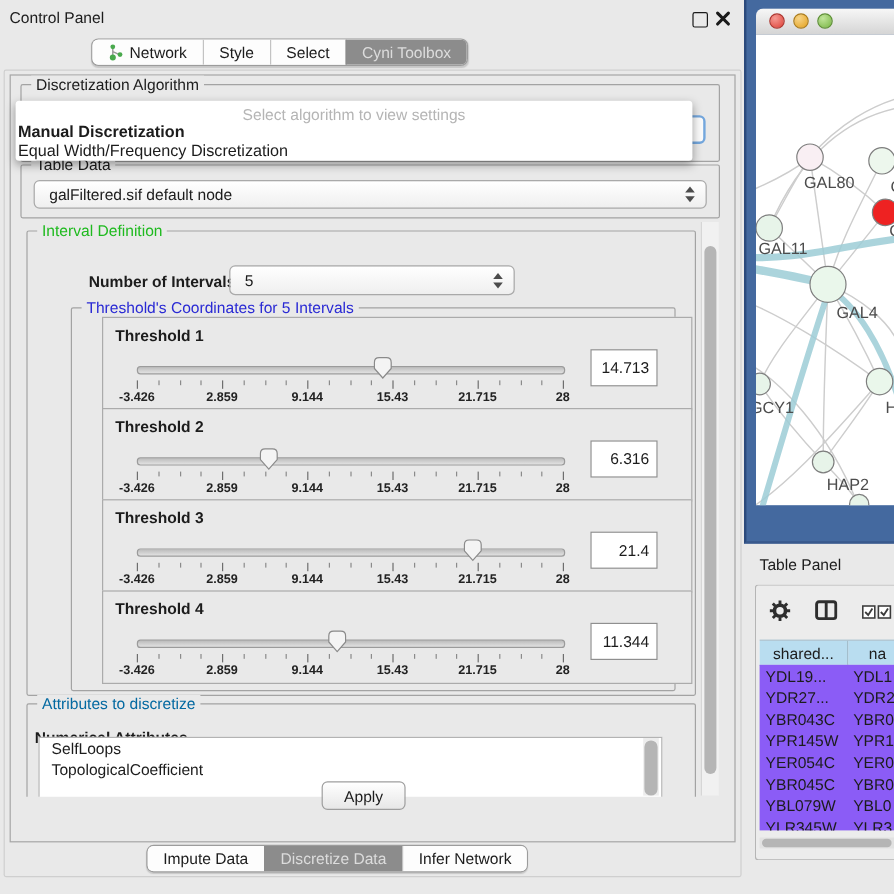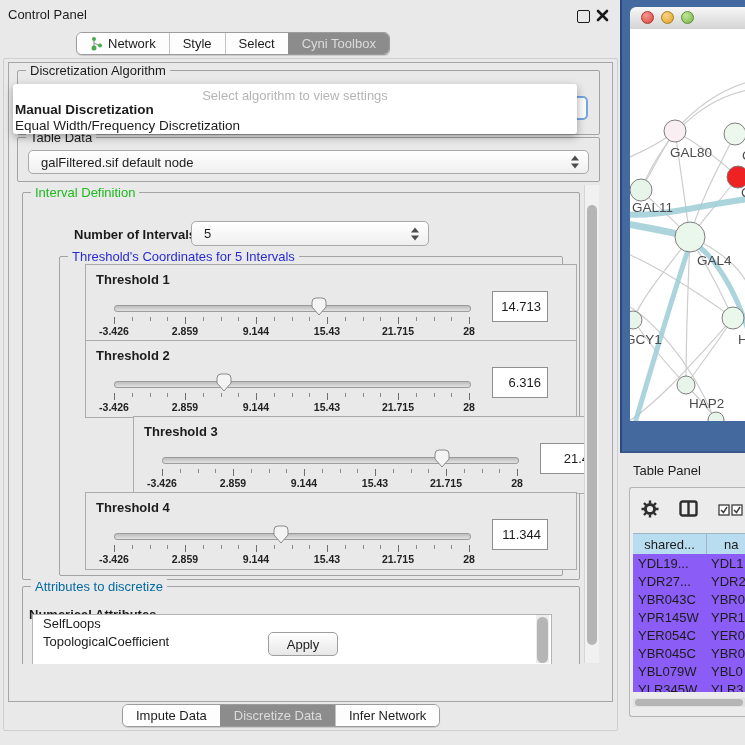--- a/index.html
+++ b/index.html
@@ -200,21 +200,21 @@
             <div class="tick" style="left: 383px;"></div>
             <div class="ticklab" style="left: 28px;">-3.426</div>
             <div class="ticklab" style="left: 99px;">2.859</div>
             <div class="ticklab" style="left: 170px;">9.144</div>
             <div class="ticklab" style="left: 241px;">15.43</div>
             <div class="ticklab" style="left: 312px;">21.715</div>
             <div class="ticklab" style="left: 383px;">28</div>
           </div>
         <div class="valbox">6.316</div>
       </div>
-      <div class="thresh" style="top:223px;margin-left:48px;">
+      <div class="thresh" style="top:223px;">
         <div class="tlabel">Threshold 3</div>
         <div class="track"></div>
         <svg class="thumb" viewBox="0 0 16 19" style="left: 300.444px;">
             <path d="M1,5 Q1,1 5,1 L11,1 Q15,1 15,5 L15,10 L8,18 L1,10 Z" fill="#f4f4f4" stroke="#8a8a8a"></path>
           </svg>
         <div class="tickzone">
             <div class="tick" style="left: 28px;"></div>
             <div class="tick minor" style="left: 45.75px;"></div>
             <div class="tick minor" style="left: 63.5px;"></div>
             <div class="tick minor" style="left: 81.25px;"></div>
@@ -293,21 +293,21 @@
       </div>
     <div class="abs" style="left:519px;top:431px;width:13px;height:48px;background:#ededed;">
       <div class="sb-thumb" style="left:1px;top:2px;width:11px;height:46px;"></div>
     </div>
   </div>
 
   <div class="abs sb-v-track" style="left:584px;top:185px;width:14px;height:478px;">
     <div class="sb-thumb" style="left:2px;top:20px;width:10px;height:440px;"></div>
   </div>
 
-  <div class="abs btn" style="left:268px;top:632px;width:68px;height:22px;">Apply</div>
+  <div class="abs btn" style="left:268px;top:651px;width:68px;height:22px;">Apply</div>
 
   <div class="abs seg-tabs" style="left:122px;top:704px;">
     <div class="seg">
         <span>Impute Data</span>
       </div>
     <div class="seg selected">
         <span>Discretize Data</span>
       </div>
     <div class="seg">
         <span>Infer Network</span>

